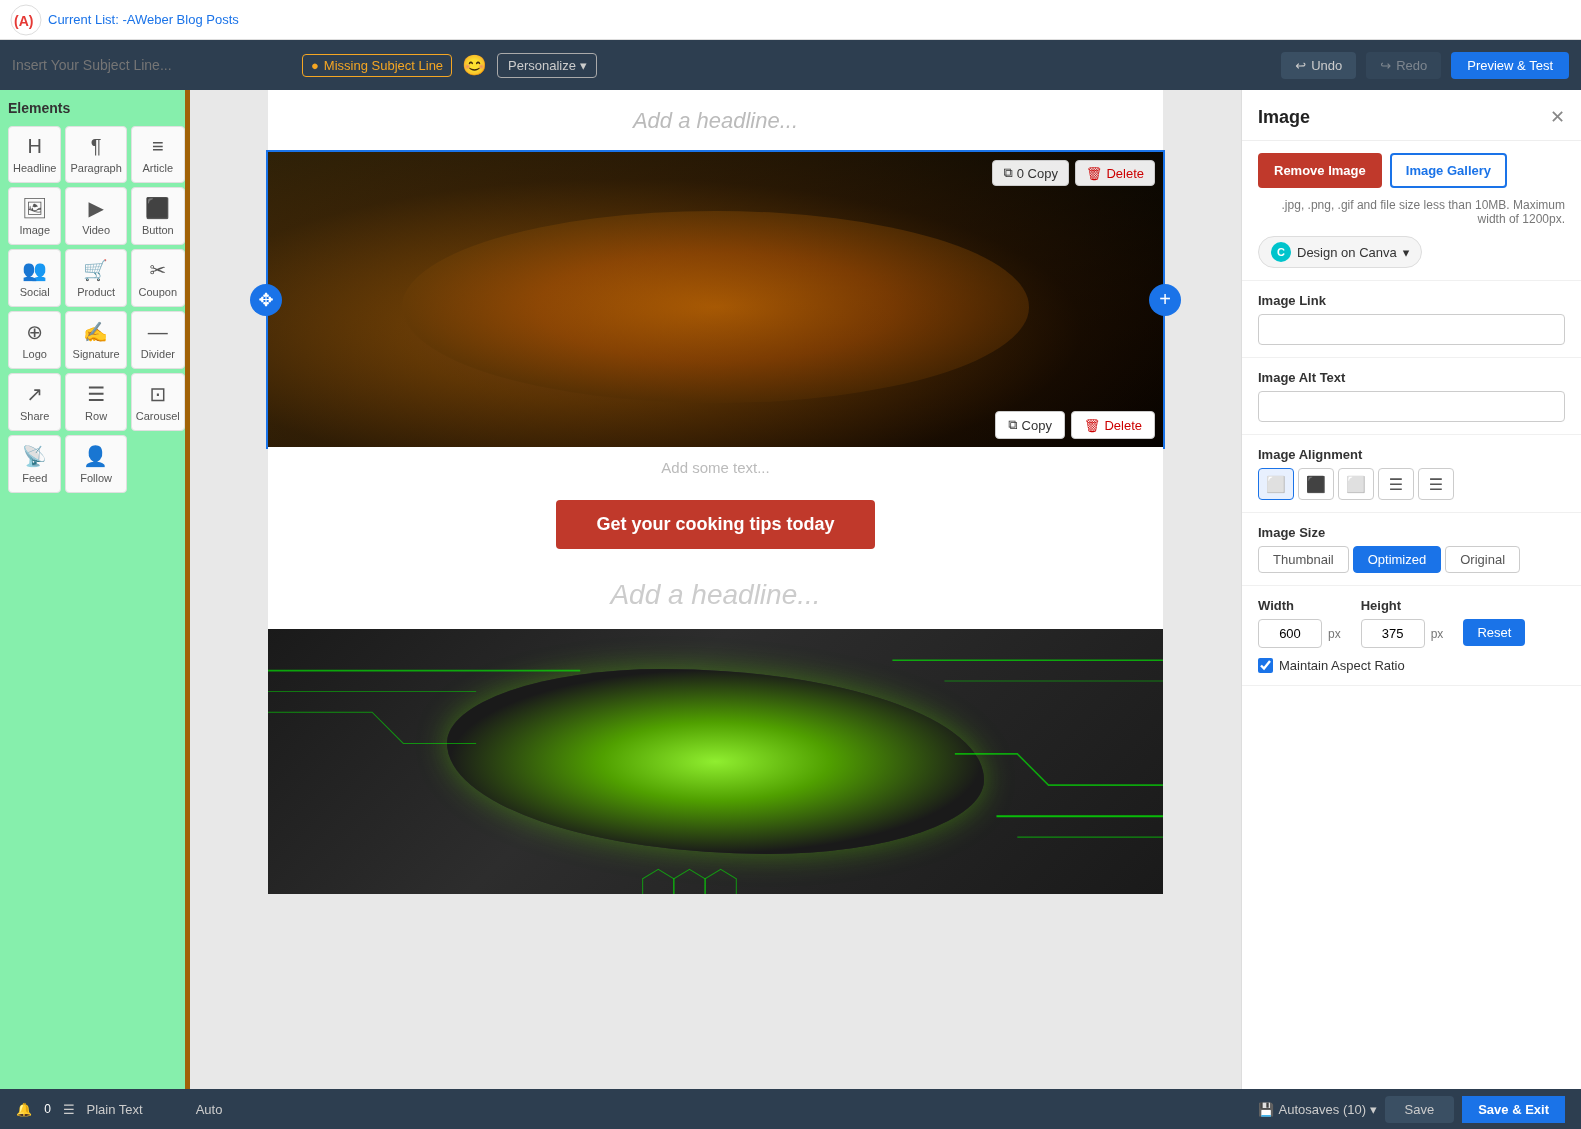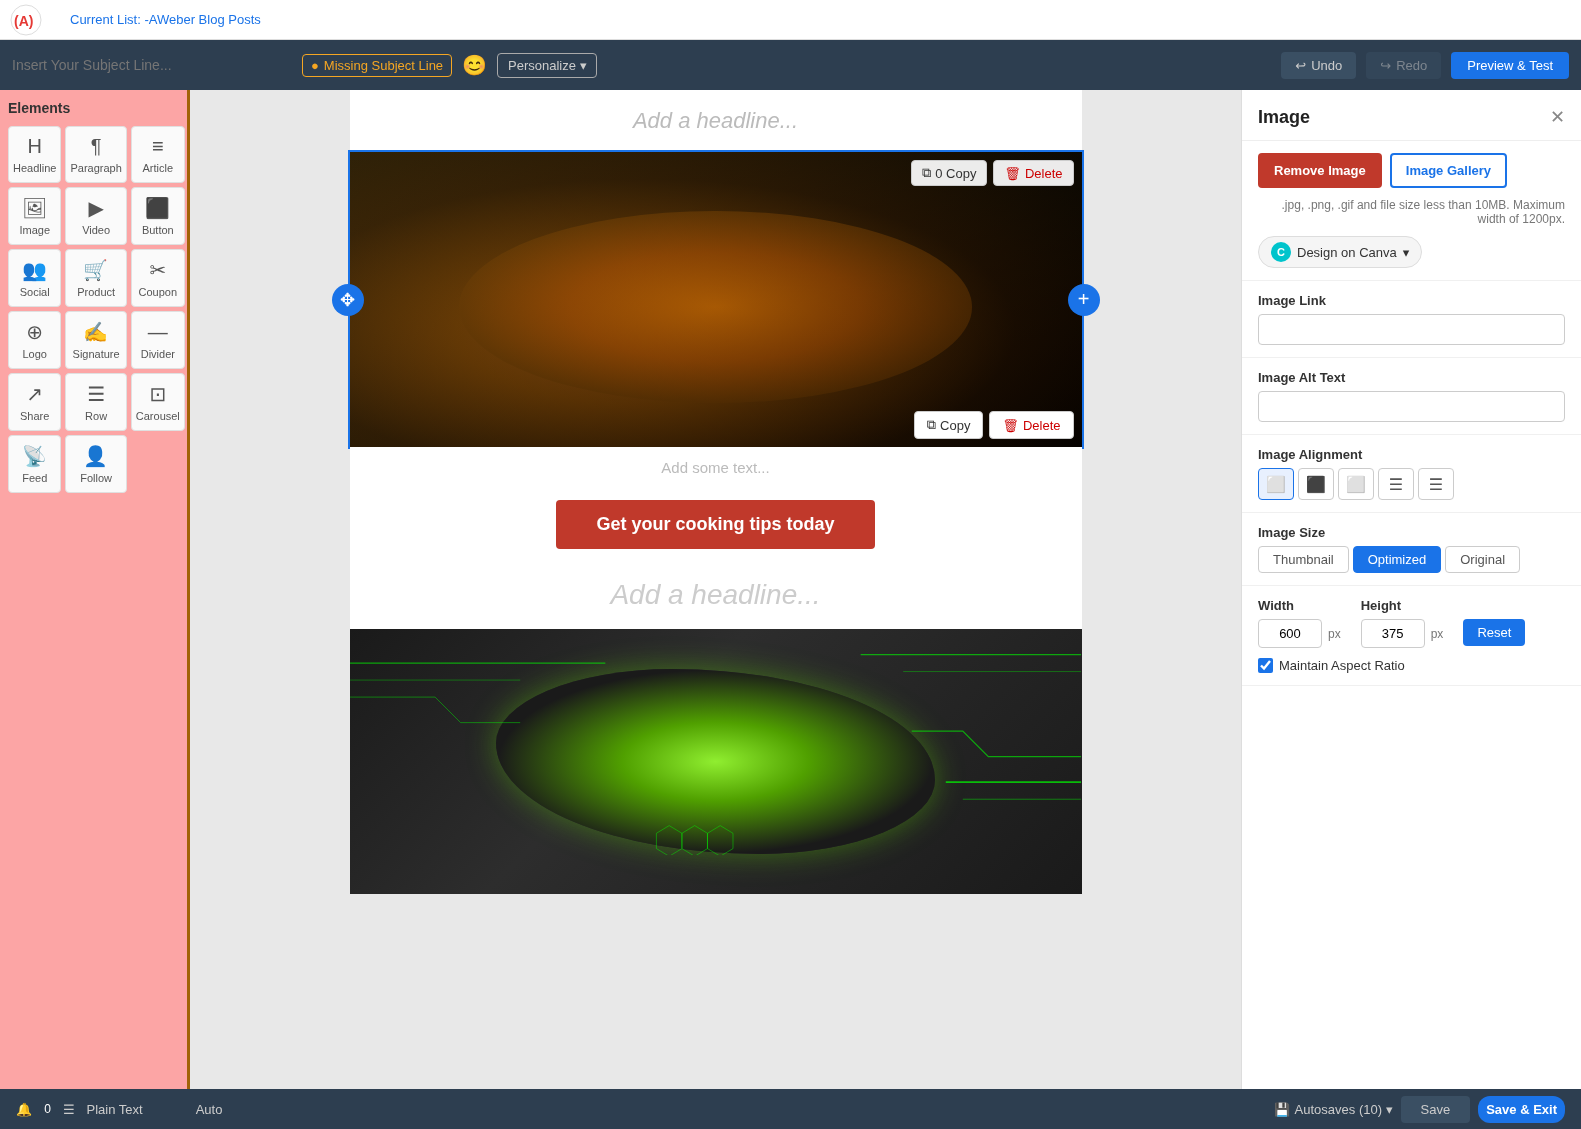--- a/index.html
+++ b/index.html
@@ -42,40 +42,40 @@
     #preview-btn {
       background: #1a73e8; border: none; color: #fff; border-radius: 4px;
       padding: 6px 16px; cursor: pointer; font-size: 13px; font-weight: normal;
     }
 
     
     #main { display: flex; height: calc(1129px - 40px - 50px - 40px); }
 
     
     #sidebar {
-      width: 190px; background: #fca5a5; border-right: 3px solid #a16207;
+      width: 190px; background: #86efac; border-right: 5px solid #a16207;
       padding: 10px 8px; overflow-y: auto; flex-shrink: 0;
     }
     #sidebar h3 { font-size: 14px; font-weight: bold; margin-bottom: 10px; color: #333; }
     .element-grid { display: grid; grid-template-columns: repeat(3, 1fr); gap: 4px; margin-bottom: 6px; }
     .element-item {
       display: flex; flex-direction: column; align-items: center; justify-content: center;
       padding: 8px 4px; border: 1px solid #e0e0e0; border-radius: 4px;
       cursor: pointer; background: #fafafa; gap: 4px;
     }
     .element-item .el-icon { font-size: 20px; color: #555; }
     .element-item .el-label { font-size: 11px; color: #555; text-align: center; }
 
     
     #canvas-area {
       flex: 1; background: #e8e8e8; overflow-y: auto; position: relative;
       display: flex; flex-direction: column; align-items: center; padding: 0;
     }
     #email-canvas {
-      width: 732px; background: #fff; position: relative; margin: 0 auto;
+      width: 895px; background: #fff; position: relative; margin: 0 auto;
     }
 
     
     .canvas-block { position: relative; width: 100%; }
     .canvas-block.selected { outline: 2px solid #1a73e8; }
 
     .placeholder-text {
       color: #bbb; font-size: 22px; font-style: italic; text-align: center;
       padding: 18px 0; background: #fff;
     }
@@ -215,22 +215,22 @@
     #bottombar-right { display: flex; align-items: center; gap: 8px; }
     #autosaves-btn {
       display: flex; align-items: center; gap: 4px; background: none;
       border: none; color: #ccc; font-size: 13px; cursor: pointer;
     }
     #save-btn {
       background: #3a4f63; color: #ccc; border: none; border-radius: 4px;
       padding: 6px 20px; cursor: pointer; font-size: 13px;
     }
     #save-exit-btn {
-      background: #1a73e8; color: #fff; border: none; border-radius: 12px;
-      padding: 6px 8px; cursor: pointer; font-size: 13px; font-weight: bold;
+      background: #1a73e8; color: #fff; border: none; border-radius: 0;
+      padding: 6px 16px; cursor: pointer; font-size: 13px; font-weight: bold;
     }
 
     
     .food-img-placeholder {
       width: 100%; height: 295px; background:
         radial-gradient(ellipse at 40% 60%, #8B4513 0%, #5c2d00 30%, #1a0a00 60%, #000 100%);
       position: relative; overflow: hidden;
     }
     .food-img-placeholder::before {
       content: '';
@@ -263,21 +263,21 @@
   </style>
 </head>
 <body>
 
 <div id="topbar">
   <div id="logo-area">
     <svg width="32" height="32" viewBox="0 0 32 32">
       <circle cx="16" cy="16" r="15" fill="#fff" stroke="#ddd"></circle>
       <text x="4" y="22" font-size="14" font-weight="bold" fill="#e53935">(A)</text>
     </svg>
-    <span style="color:#1a73e8; font-size:13px;margin-left:22px;">Current List: -AWeber Blog Posts</span>
+    <span style="color:#1a73e8; font-size:13px;">Current List: -AWeber Blog Posts</span>
   </div>
 </div>
 
 <div id="subjectbar">
   <input id="subject-input" type="text" placeholder="Insert Your Subject Line..." style="">
   <div id="missing-subject">
     <span>●</span>
     <span>Missing Subject Line</span>
   </div>
   <button id="emoji-btn">😊</button>

